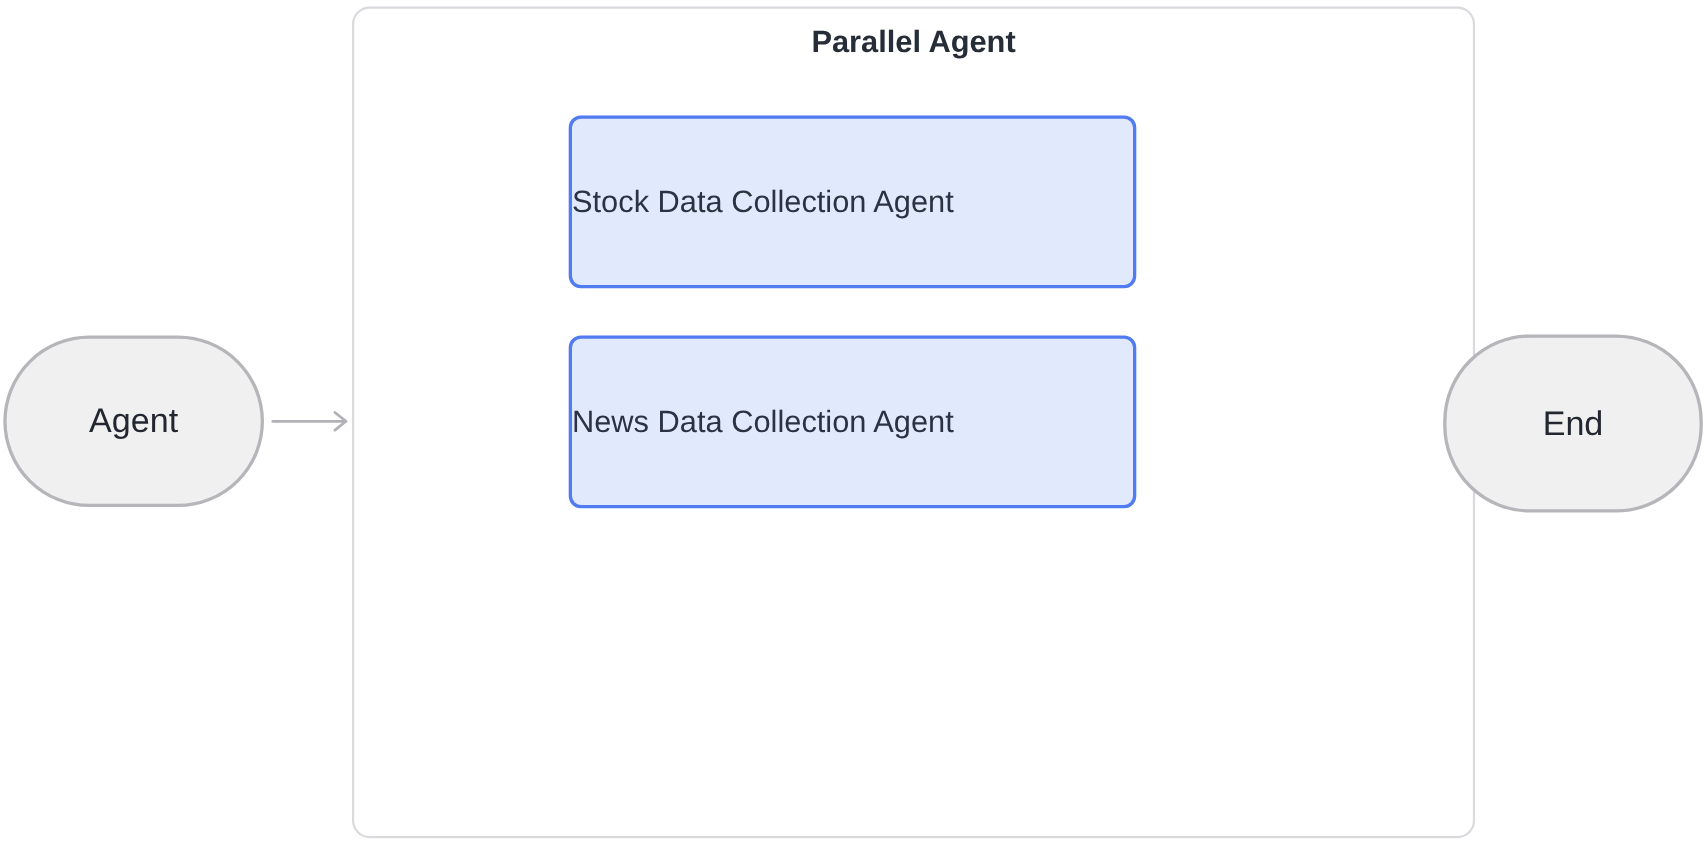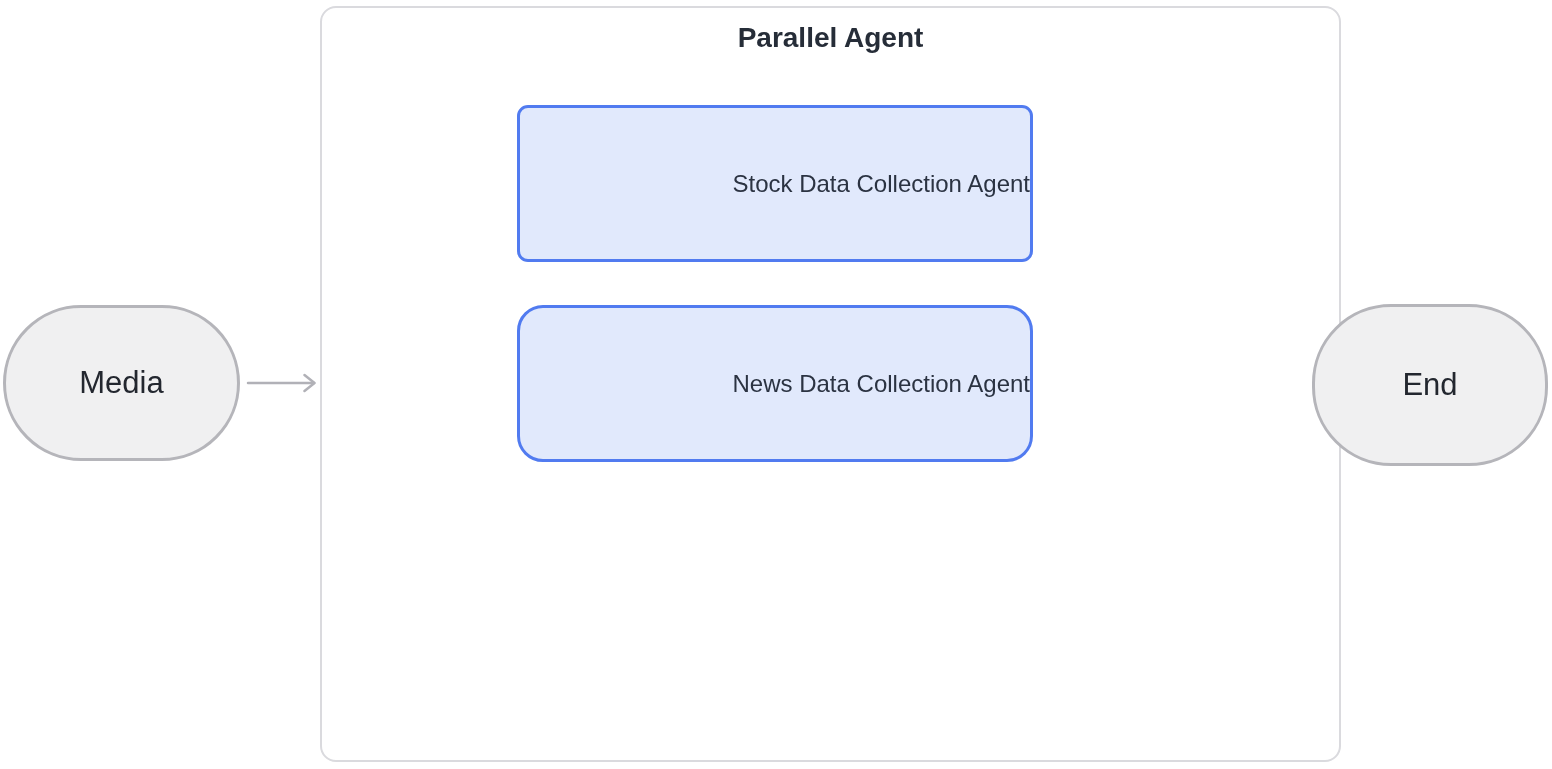--- a/index.html
+++ b/index.html
@@ -30,25 +30,25 @@
     border-radius:16px;box-sizing:border-box;
   }
   .group-title{
     position:absolute;left:0;top:14px;width:100%;
     text-align:center;font-size:28px;font-weight:bold;color:var(--title);
   }
   .agent-node{
     position:absolute;left:517px;width:516px;height:157px;
     background:var(--agent-fill);border:3px solid var(--agent-border);
     border-radius:11px;box-sizing:border-box;
-    display:flex;align-items:center;justify-content:flex-end;
-    font-size:24px;color:var(--text);
+    display:flex;align-items:center;justify-content:flex-start;
+    font-size:28px;color:var(--text);
   }
   .agent-stock{top:105px;}
-  .agent-news{top:305px;border-radius:26px;}
+  .agent-news{top:305px;}
   .agent-social{top:505px;}
 
   .stadium{
     position:absolute;
     background:var(--stadium-fill);border:3px solid var(--stadium-border);
     box-sizing:border-box;
     display:flex;align-items:center;justify-content:center;
     font-size:31px;color:#23272f;
   }
   .stadium-start{left:3px;top:305px;width:237px;height:156px;border-radius:78px;}
@@ -80,19 +80,19 @@
   </div>
 
   <div class="agent-node agent-stock">
     <span>Stock Data Collection Agent</span>
   </div>
   <div class="agent-node agent-news">
     <span>News Data Collection Agent</span>
   </div>
 
   <div class="stadium stadium-start">
-    <span>Media</span>
+    <span>Agent</span>
   </div>
   <div class="stadium stadium-end">
     <span>End</span>
   </div>
 
 </div>
 
 </body></html>

